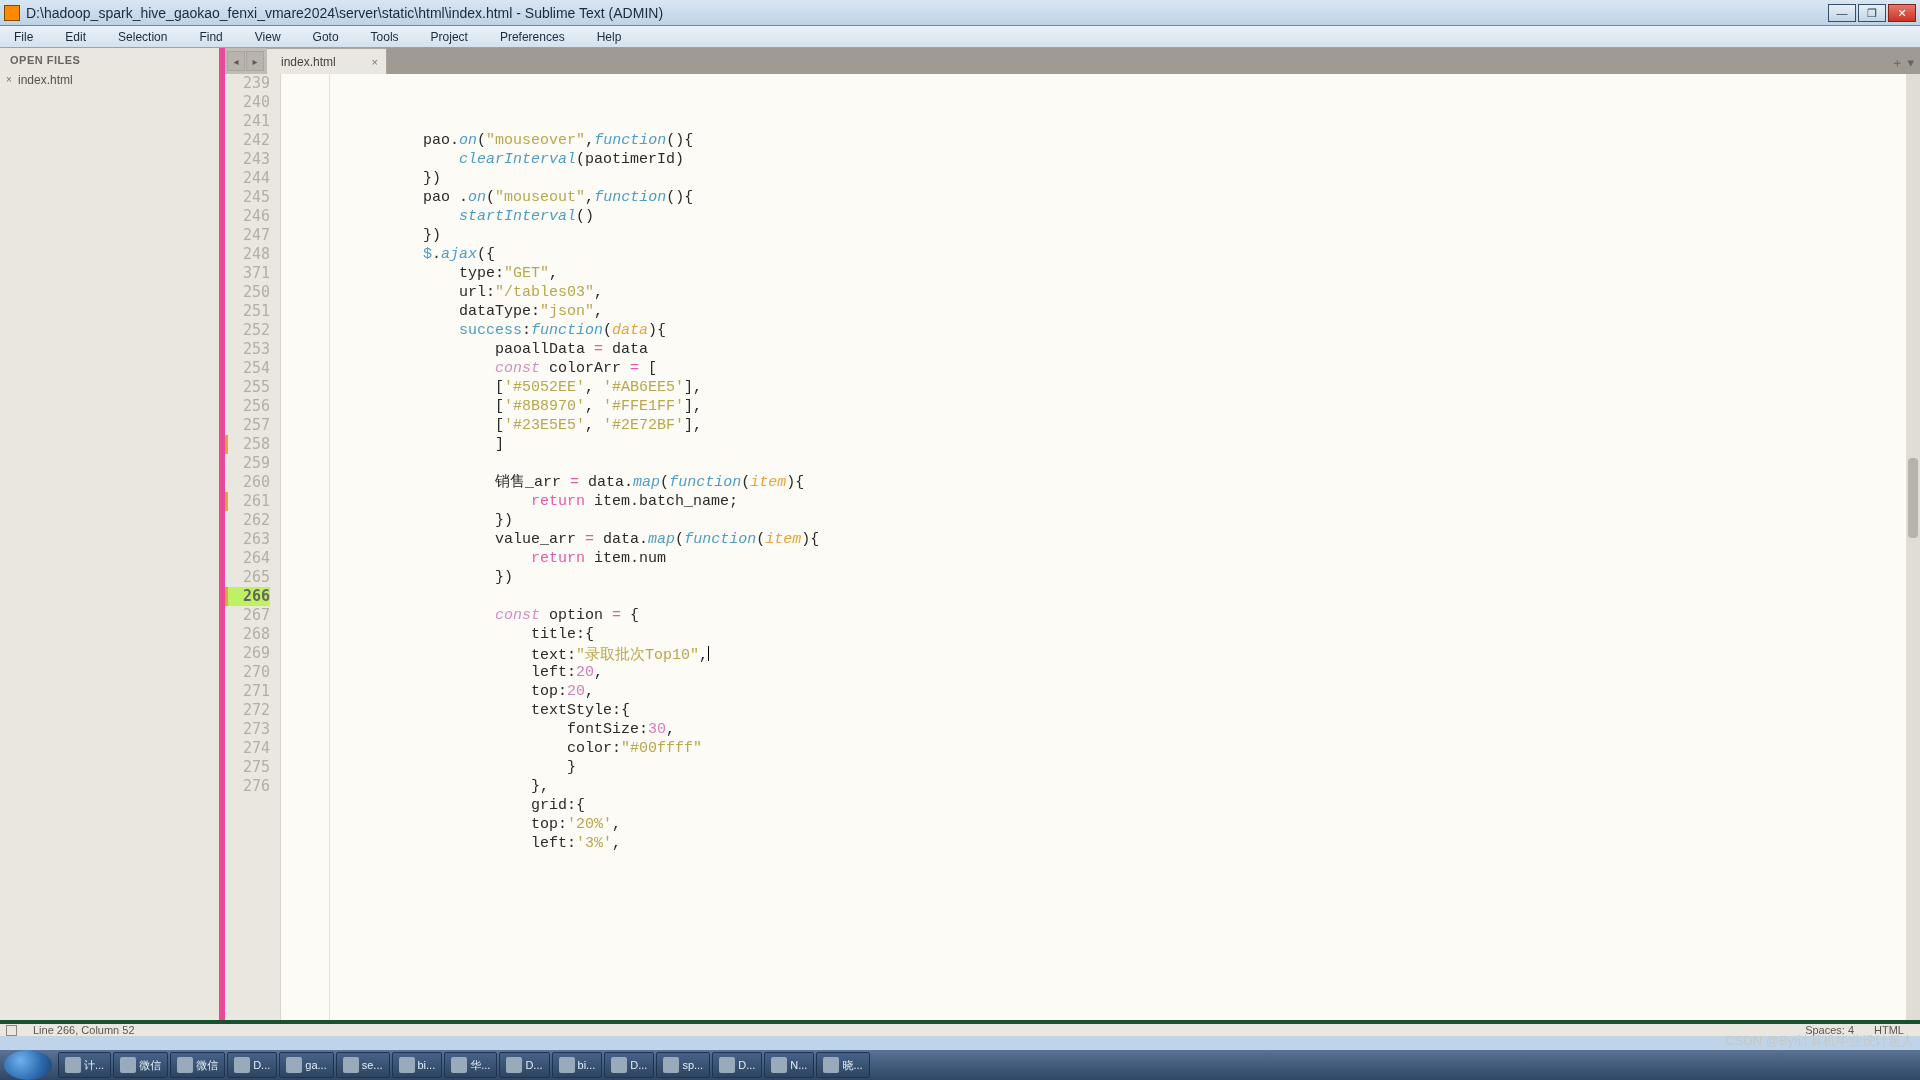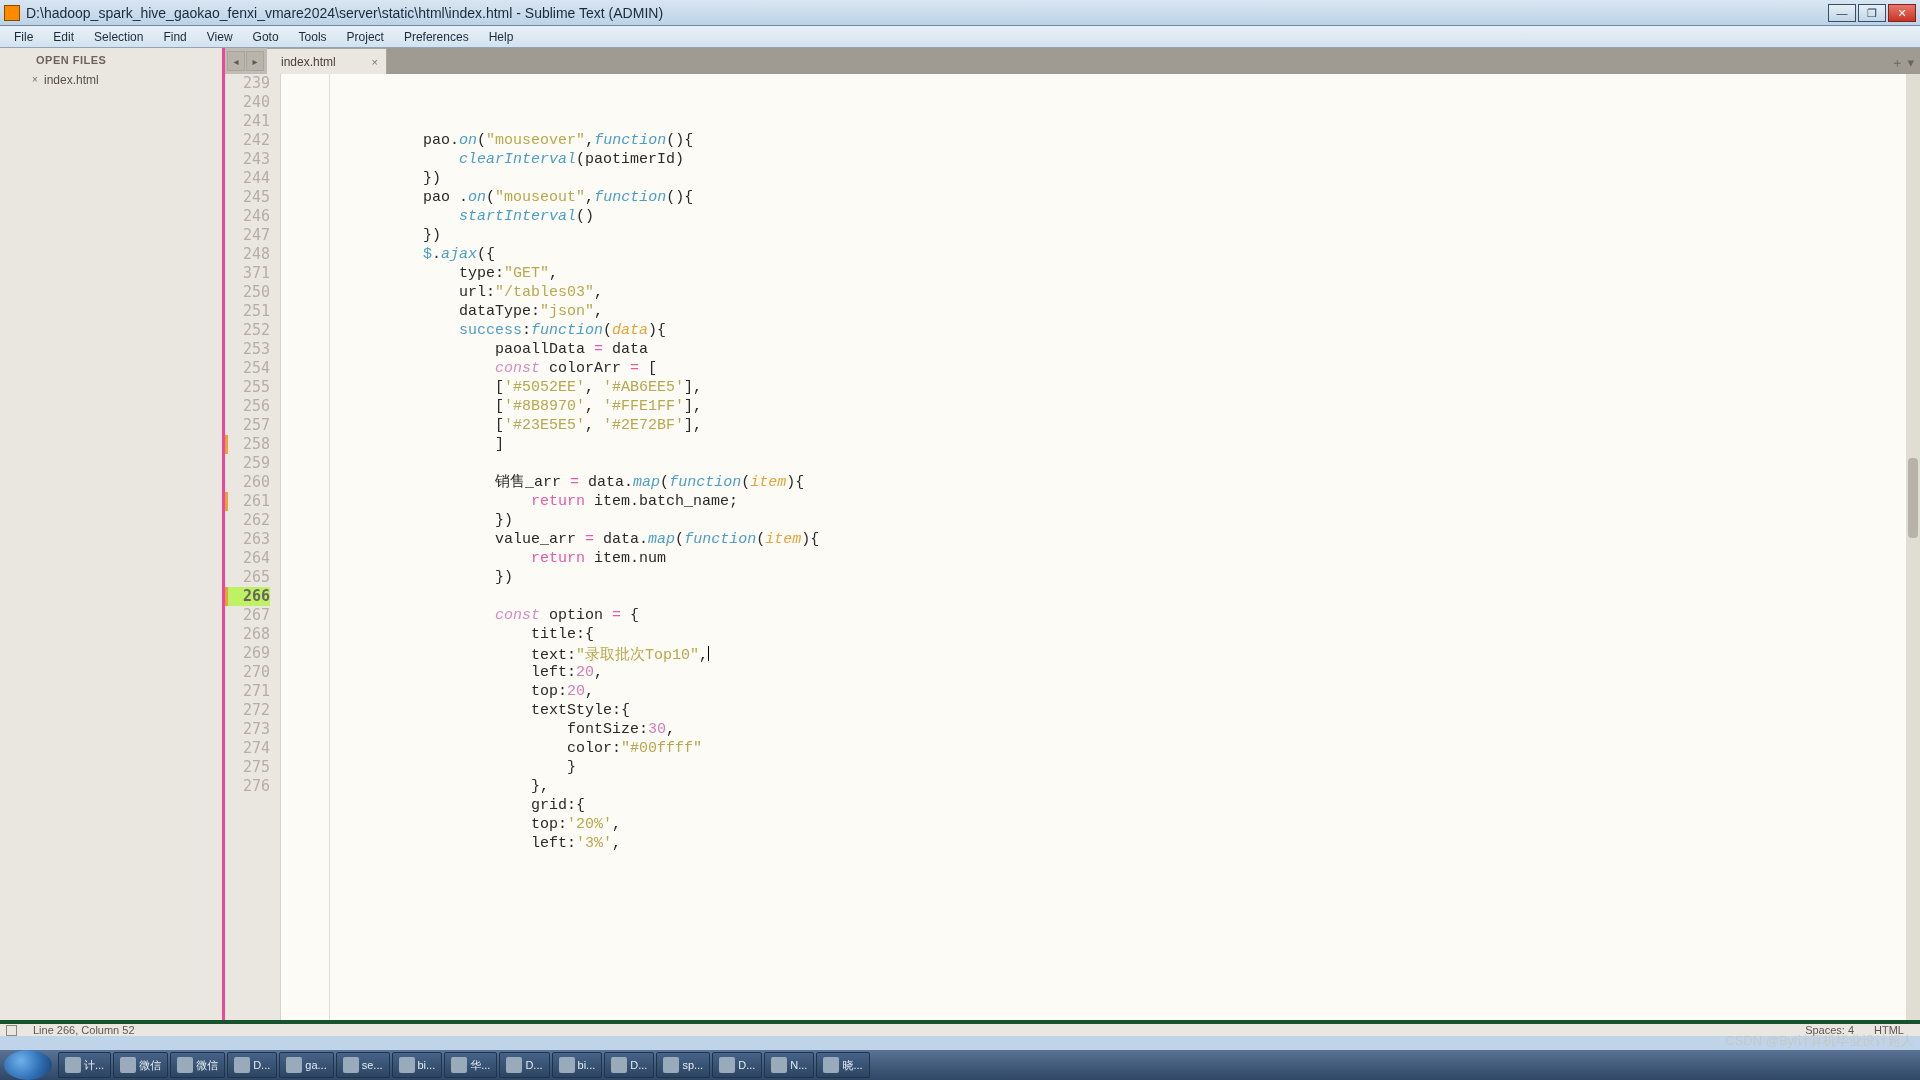--- a/index.html
+++ b/index.html
@@ -8,28 +8,28 @@
 
   
   .titlebar { height:26px; background:linear-gradient(#d9e6f2,#bcd3e6); display:flex; align-items:center; padding:0 4px; border-bottom:1px solid #6f88a3; }
   .titlebar .appicon { width:16px; height:16px; background:#ff8a00; display:inline-block; margin-right:6px; border:1px solid #7f4e00;}
   .titlebar .title { flex:1; color:#1b2b3c; font-size:14px; white-space:nowrap; overflow:hidden; text-overflow:ellipsis; }
   .titlebar .winbtns { display:flex; gap:2px; }
   .titlebar .winbtns div { width:28px; height:18px; border:1px solid #35506b; background:linear-gradient(#e7eff6,#c3d6e5); text-align:center; line-height:16px; font-size:11px; color:#243b53;}
   .titlebar .winbtns .close { background:linear-gradient(#e9766b,#c83423); border-color:#802318; color:#fff;}
 
   
-  .menubar { height:22px; background:linear-gradient(#e9f1f8,#d4e2ee); border-bottom:1px solid #8ea5bb; display:flex; align-items:center; padding:0 6px; gap:4px; }
+  .menubar { height:22px; background:linear-gradient(#e9f1f8,#d4e2ee); border-bottom:1px solid #8ea5bb; display:flex; align-items:center; padding:0 6px; gap:16px; }
   .menubar span { padding:0 8px; color:#1b2b3c; font-size:12px; height:100%; display:inline-flex; align-items:center;}
 
   
   .main { position:absolute; top:48px; bottom:30px; left:0; right:0; display:flex; background:#f4f0ec; }
 
   
-  .sidebar { width:225px; background:#eae7e1; border-right:3px solid #ec4899; display:flex; flex-direction:column;padding-left:26px; }
+  .sidebar { width:225px; background:#eae7e1; border-right:6px solid #ec4899; display:flex; flex-direction:column; }
   .sidepanel-title { padding:6px 10px 4px 10px; color:#6a655c; font-size:11px; font-weight:bold; letter-spacing:0.5px; }
   .openfile { padding:3px 10px 3px 18px; color:#565248; font-size:12px; position:relative; }
   .openfile .x { position:absolute; left:6px; top:4px; color:#777168; font-size:10px; cursor:pointer; }
 
   
   .editorcol { flex:1; display:flex; flex-direction:column; min-width:0; }
   .tabstrip { height:26px; background:#c0bcb4; display:flex; align-items:flex-end; position:relative; }
   .tabnav { display:flex; align-items:center; height:26px; gap:0; padding:0 2px;}
   .tabnav .navbtn { width:18px; height:20px; background:#b8b4ac; color:#5e5a52; font-size:10px; display:flex; align-items:center; justify-content:center; border:1px solid #a9a59c; margin-right:1px; }
   .tab { height:26px; background:#eae7e1; border-top:1px solid #a9a59c; border-right:1px solid #a9a59c; display:flex; align-items:center; padding:0 30px 0 14px; font-size:12px; color:#474238; position:relative; min-width:120px;}

